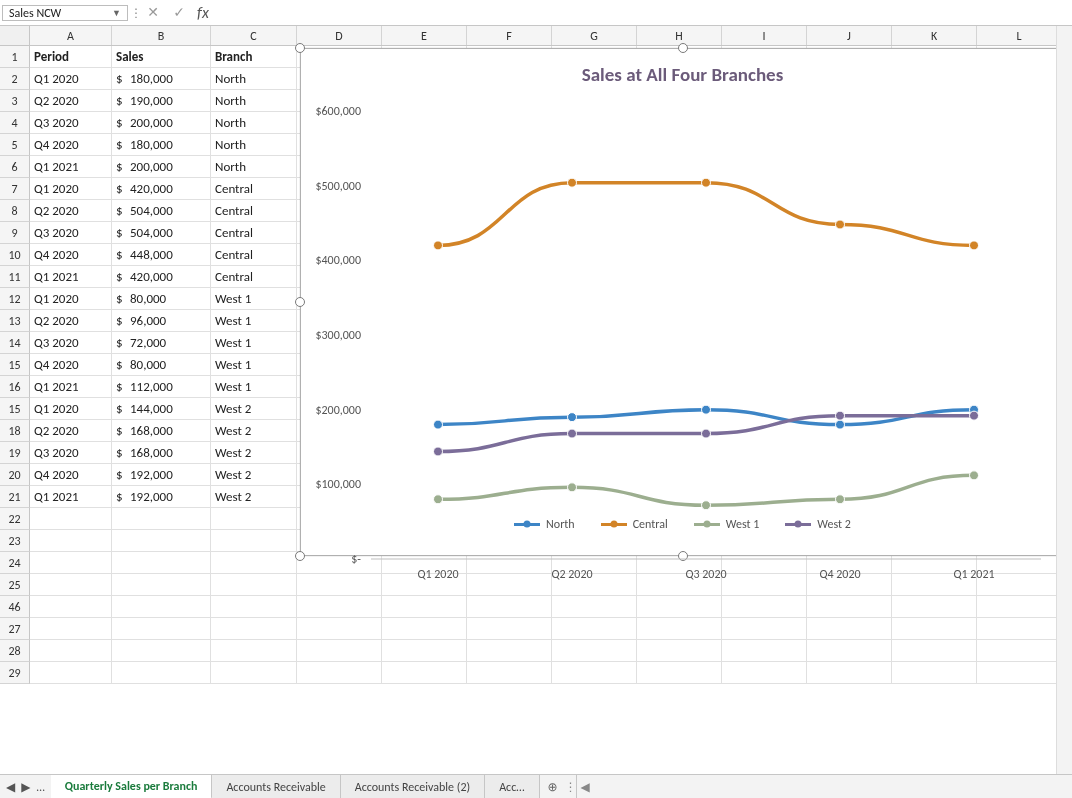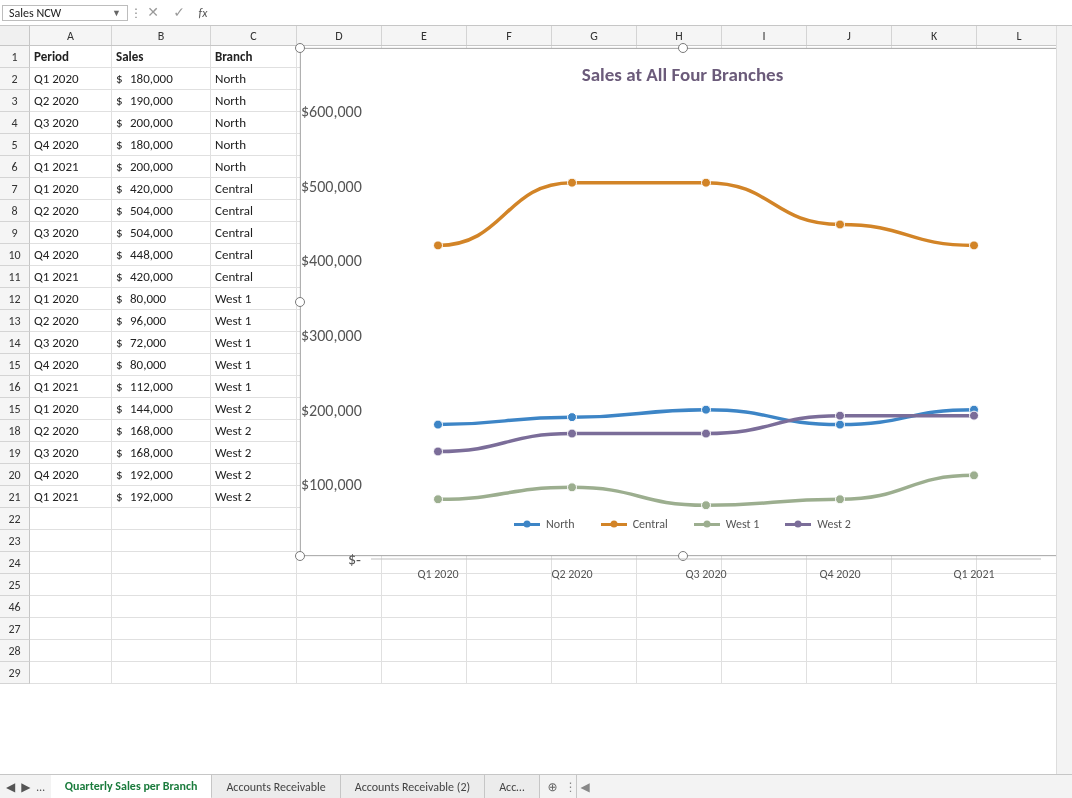--- a/index.html
+++ b/index.html
@@ -4,21 +4,21 @@
   <style>
     * { box-sizing: border-box; margin: 0; padding: 0; }
     body { font-family: Calibri, Arial, sans-serif; font-size: 13px; color: #222; background: #fff; width: 1072px; height: 798px; overflow: hidden; }
 
     
     .formula-bar { height: 26px; display: flex; align-items: center; border-bottom: 1px solid #c6c6c6; background: #fff; }
     .name-box { width: 126px; display: flex; align-items: center; justify-content: space-between; padding: 0 6px; border: 1px solid #bdbdbd; margin: 2px 4px 2px 2px; font-size: 12px; }
     .name-box .arrow { font-size: 9px; color: #666; }
     .fb-sep { width: 8px; display: flex; align-items: center; justify-content: center; color: #888; font-size: 12px; }
     .fb-btn { width: 26px; display: flex; align-items: center; justify-content: center; color: #999; font-size: 14px; }
-    .fx-label { font-style: italic; font-size: 12px; color: #555; padding-right: 4px; }
+    .fx-label { font-style: italic; font-size: 16px; color: #555; padding-right: 4px; }
     .formula-input { flex: 1; display: flex; align-items: center; padding-left: 6px; border-left: 1px solid #e0e0e0; }
 
     
     .sheet-area { position: relative; height: calc(100% - 26px - 24px); overflow: hidden; }
 
     
     .col-headers { display: flex; height: 20px; background: #f5f5f5; border-bottom: 1px solid #c6c6c6; }
     .corner { width: 30px; border-right: 1px solid #c6c6c6; background: #f0f0f0; }
     .col-head { display: flex; align-items: center; justify-content: center; border-right: 1px solid #d4d4d4; font-size: 12px; color: #333; }
     
@@ -48,21 +48,21 @@
     .sh-tm { left: 50%; top: -6px; transform: translateX(-50%); }
     .sh-tr { right: -6px; top: -6px; }
     .sh-ml { left: -6px; top: 50%; transform: translateY(-50%); }
     .sh-mr { right: -6px; top: 50%; transform: translateY(-50%); }
     .sh-bl { left: -6px; bottom: -6px; }
     .sh-bm { left: 50%; bottom: -6px; transform: translateX(-50%); }
     .sh-br { right: -6px; bottom: -6px; }
 
     .chart-title { text-align: center; font-size: 19px; font-weight: 600; color: #6b5b7a; margin-top: 14px; }
     .plot { position: absolute; left: 70px; top: 62px; width: 670px; height: 448px; }
-    .y-tick { position: absolute; left: -70px; width: 60px; text-align: right; font-size: 16px; color: #555; transform: translateY(-50%); }
+    .y-tick { position: absolute; left: -70px; width: 60px; text-align: right; font-size: 12px; color: #555; transform: translateY(-50%); }
     .x-tick { position: absolute; top: 100%; padding-top: 8px; font-size: 12px; color: #555; transform: translateX(-50%); white-space:nowrap; }
     .plot svg { width: 100%; height: 100%; overflow: visible; }
 
     .legend { position: absolute; left: 0; right: 0; bottom: 24px; display: flex; justify-content: center; gap: 26px; font-size: 12px; color: #555; }
     .legend-item { display: flex; align-items: center; gap: 6px; }
     .legend-swatch { width: 26px; height: 3px; position: relative; }
     .legend-swatch::after { content: ''; position: absolute; left: 50%; top: 50%; width: 7px; height: 7px; border-radius: 50%; transform: translate(-50%,-50%); }
 
     
     .tab-strip { height: 24px; display: flex; align-items: stretch; background: #f3f3f3; border-top: 1px solid #c6c6c6; font-size: 12px; }

